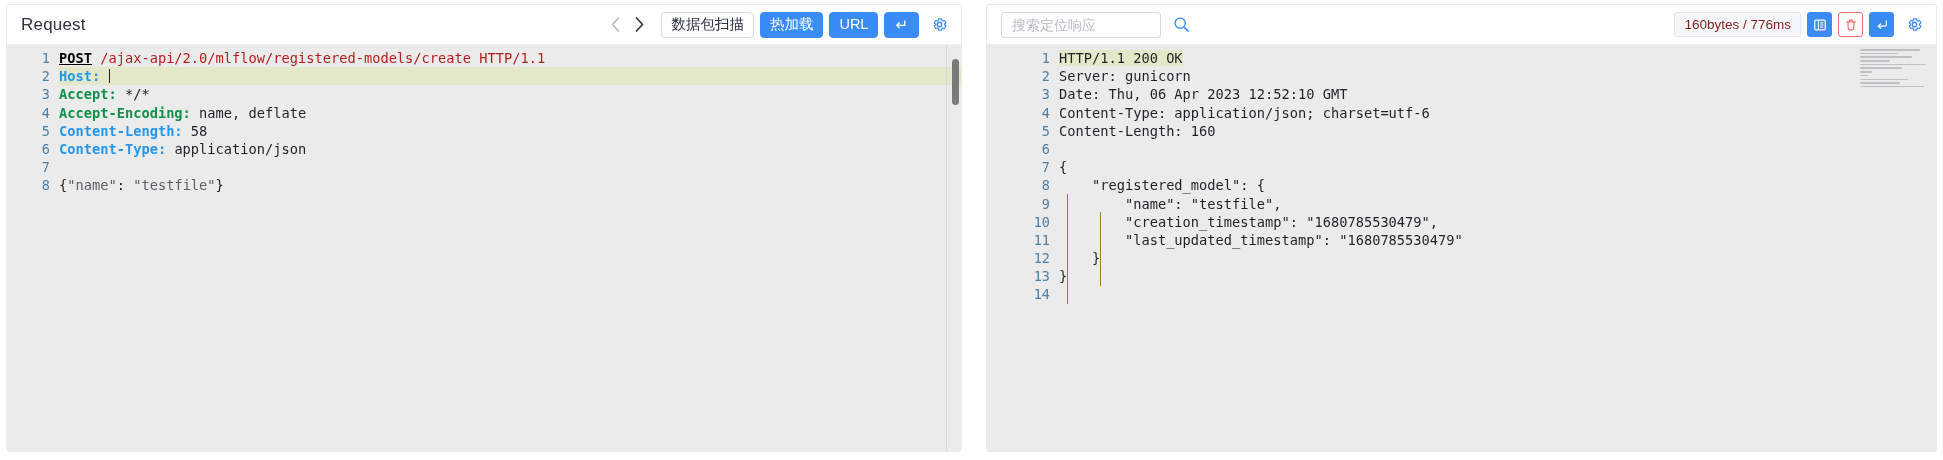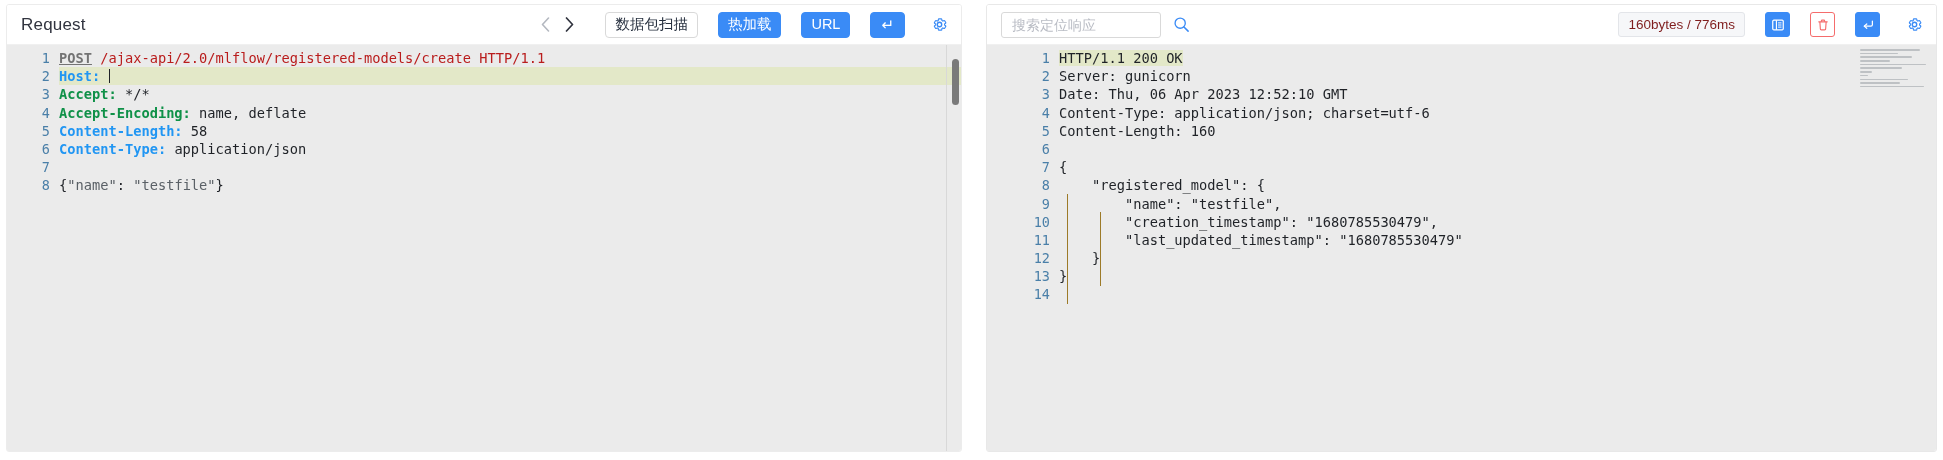--- a/index.html
+++ b/index.html
@@ -58,21 +58,21 @@
     font-size: 17px;
     color: #31343f;
     font-weight: 400;
     letter-spacing: .2px;
     white-space: nowrap;
   }
   .toolbar-spacer { flex: 1 1 auto; }
   .toolbar-right {
     display: flex;
     align-items: center;
-    gap: 20px;
+    gap: 6px;
     justify-content: center;
   }
 
   .nav-arrows {
     display: flex;
     align-items: center;
     gap: 10px;
     margin-right: 9px;
   }
   .nav-arrow {
@@ -211,21 +211,21 @@
     position: relative;
   }
   .code-line .seg { white-space: pre; }
 
   
   .hl-row { background: #e3e8c8; }
   
   .hl-text { background: #e3e8c8; }
 
   
-  .t-method  { color: #737373; font-weight: bold; text-decoration: underline; }
+  .t-method  { color: #000000; font-weight: bold; text-decoration: underline; }
   .t-path    { color: #b91c1c; }
   .t-hdr-b   { color: #2196f3; font-weight: bold; }
   .t-hdr-g   { color: #0f9148; font-weight: bold; }
   .t-val     { color: #1f2227; }
   .t-key     { color: #5a6066; }
   .t-str     { color: #5a6066; }
   .t-punct   { color: #1f2227; }
 
   .caret {
     display: inline-block;

